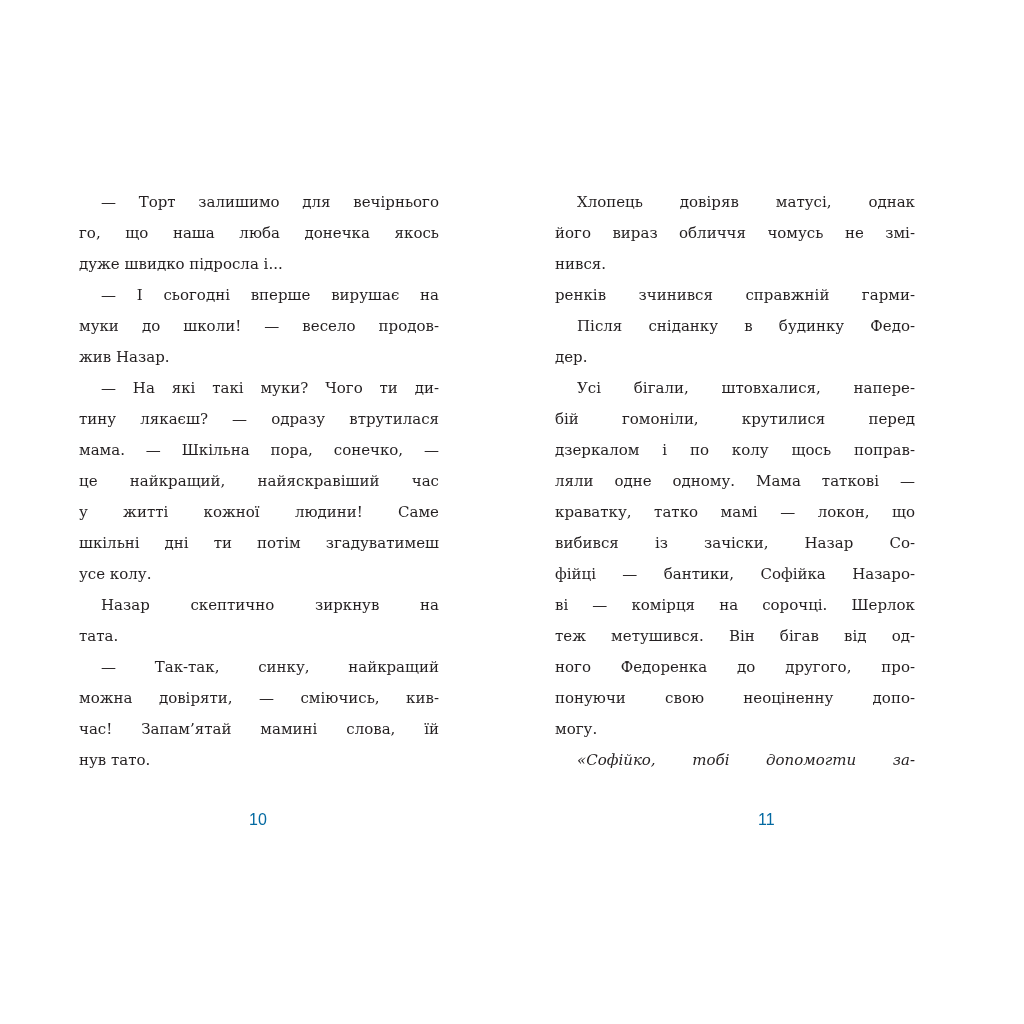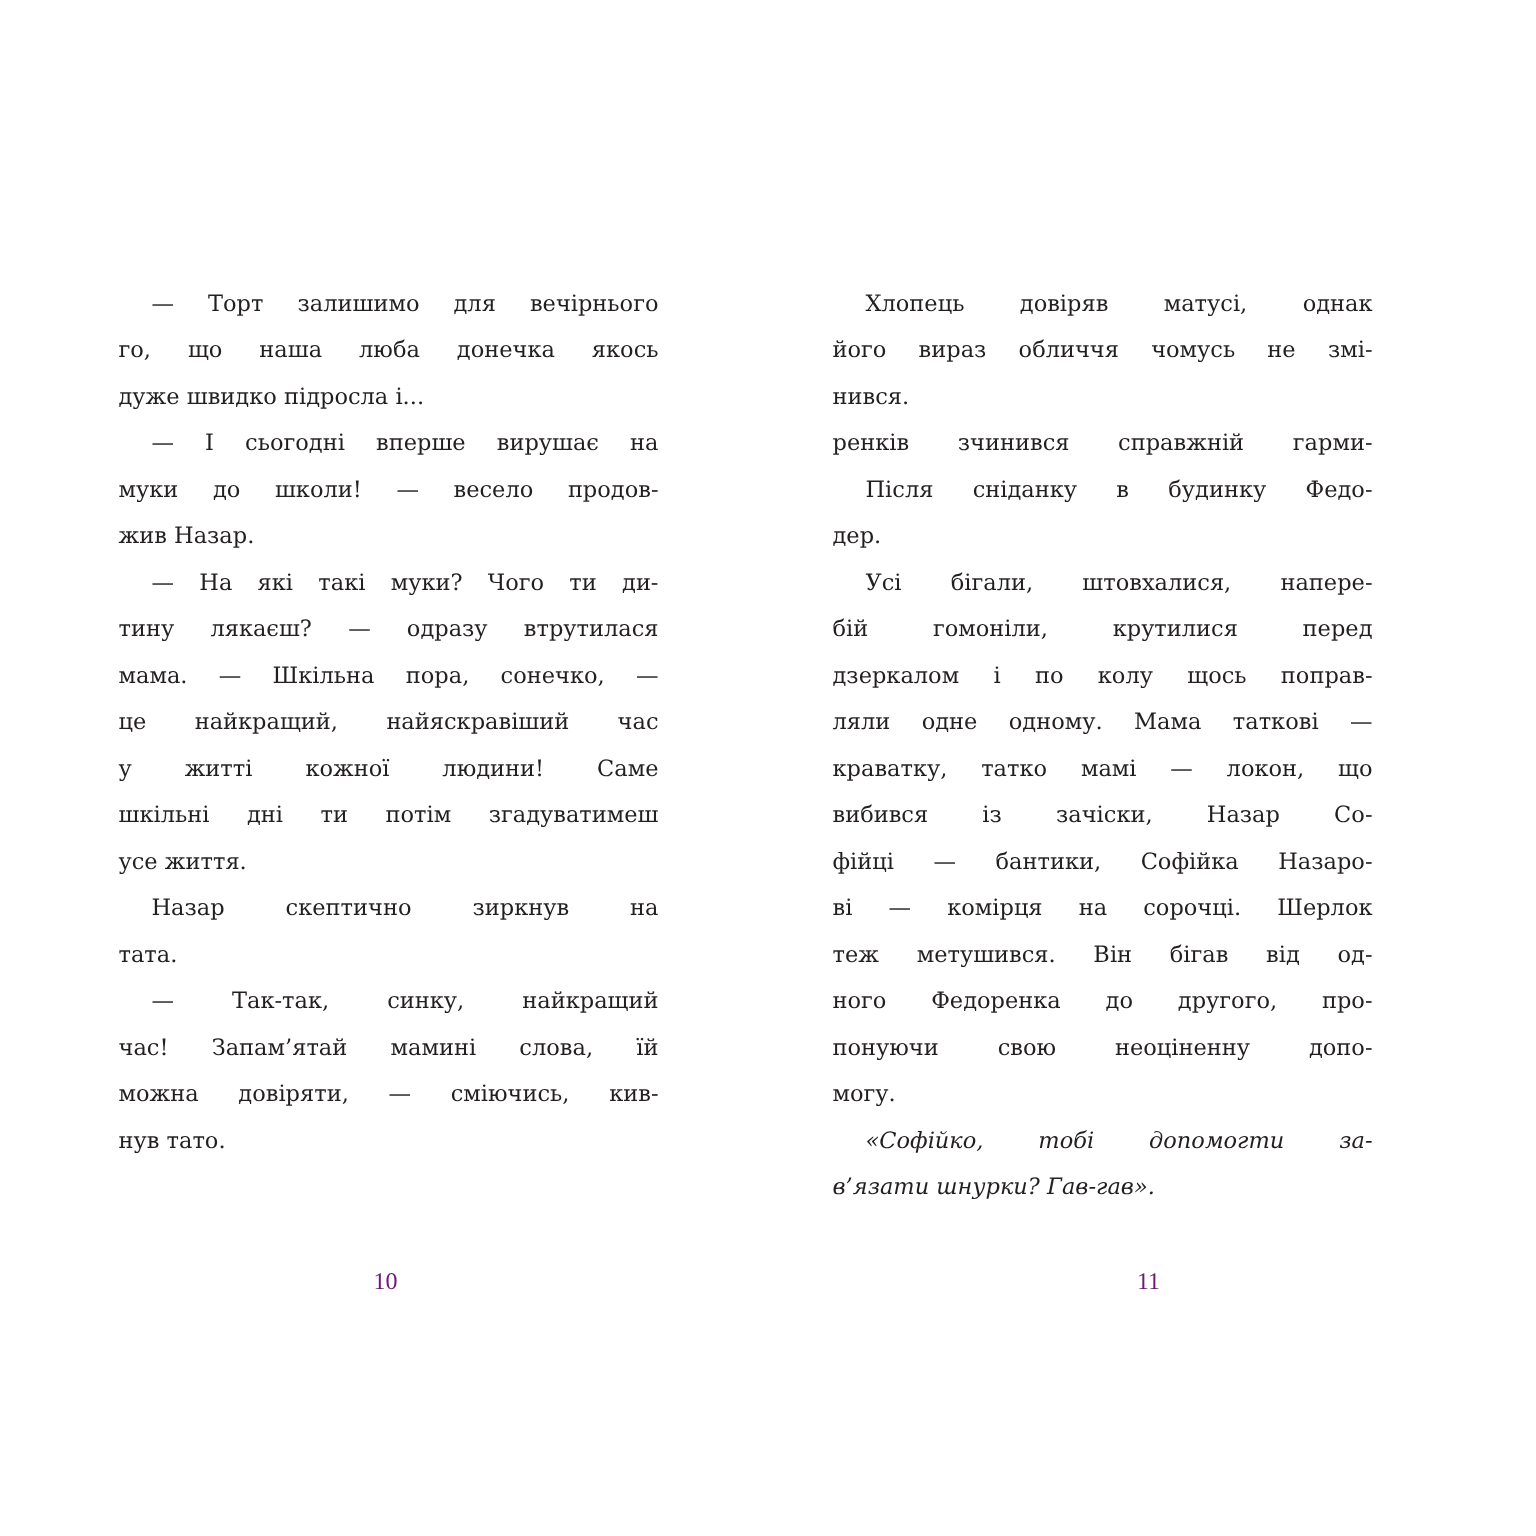--- a/index.html
+++ b/index.html
@@ -37,51 +37,51 @@
       text-align-last: left;
     }
     .line.indent {
       padding-left: 22px;
     }
     .line.italic {
       font-style: italic;
     }
     .page-number {
       position: absolute;
-      top: 845px;
+      top: 810px;
       font-size: 16px;
       line-height: 20px;
-      font-family: Liberation Serif, serif;
-      color: #701a75;
+      font-family: Liberation Sans, sans-serif;
+      color: #0369a1;
     }
     .page-number.left { left: 249px; }
     .page-number.right { left: 758px; }
   </style>
 </head>
 <body>
 
 <div class="page left" id="left-page">
     <span class="line indent">— Торт залишимо для вечірнього</span>
     <span class="line">го, що наша люба донечка якось</span>
     <span class="line last">дуже швидко підросла і...</span>
     <span class="line indent">— І сьогодні вперше вирушає на</span>
     <span class="line">муки до школи! — весело продов-</span>
     <span class="line last">жив Назар.</span>
     <span class="line indent">— На які такі муки? Чого ти ди-</span>
     <span class="line">тину лякаєш? — одразу втрутилася</span>
     <span class="line">мама. — Шкільна пора, сонечко, —</span>
     <span class="line">це найкращий, найяскравіший час</span>
     <span class="line">у житті кожної людини! Саме</span>
     <span class="line">шкільні дні ти потім згадуватимеш</span>
-    <span class="line last">усе життя.</span>
+    <span class="line last">усе колу.</span>
     <span class="line indent">Назар скептично зиркнув на</span>
     <span class="line last">тата.</span>
     <span class="line indent">— Так-так, синку, найкращий</span>
+    <span class="line">можна довіряти, — сміючись, кив-</span>
     <span class="line">час! Запам’ятай мамині слова, їй</span>
-    <span class="line">можна довіряти, — сміючись, кив-</span>
     <span class="line last">нув тато.</span>
   </div>
 <div class="page right" id="right-page">
     <span class="line indent">Хлопець довіряв матусі, однак</span>
     <span class="line">його вираз обличчя чомусь не змі-</span>
     <span class="line last">нився.</span>
     <span class="line">ренків зчинився справжній гарми-</span>
     <span class="line indent">Після сніданку в будинку Федо-</span>
     <span class="line last">дер.</span>
     <span class="line indent">Усі бігали, штовхалися, напере-</span>
@@ -90,17 +90,16 @@
     <span class="line">ляли одне одному. Мама таткові —</span>
     <span class="line">краватку, татко мамі — локон, що</span>
     <span class="line">вибився із зачіски, Назар Со-</span>
     <span class="line">фійці — бантики, Софійка Назаро-</span>
     <span class="line">ві — комірця на сорочці. Шерлок</span>
     <span class="line">теж метушився. Він бігав від од-</span>
     <span class="line">ного Федоренка до другого, про-</span>
     <span class="line">понуючи свою неоціненну допо-</span>
     <span class="line last">могу.</span>
     <span class="line indent italic">«Софійко, тобі допомогти за-</span>
-    <span class="line last italic">в’язати шнурки? Гав-гав».</span>
   </div>
 
 <div class="page-number left">10</div>
 <div class="page-number right">11</div>
 
 </body></html>

